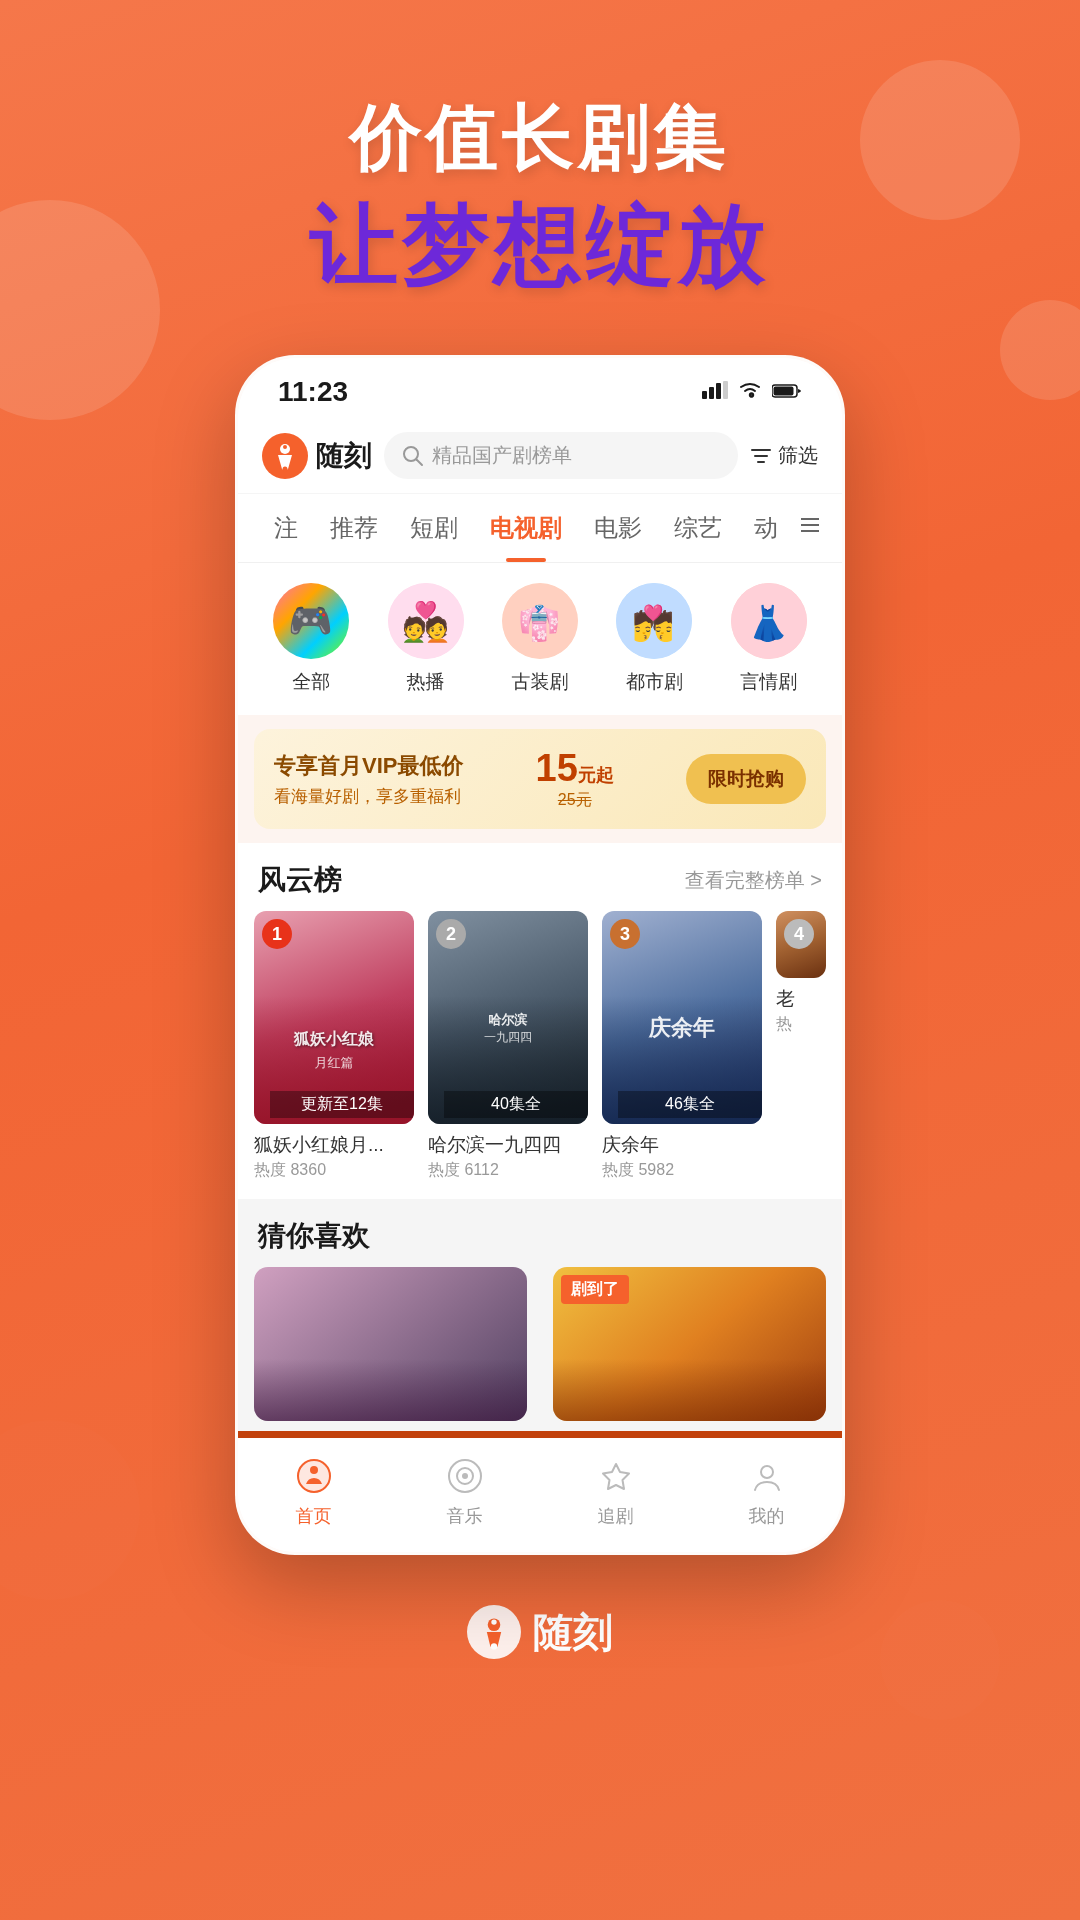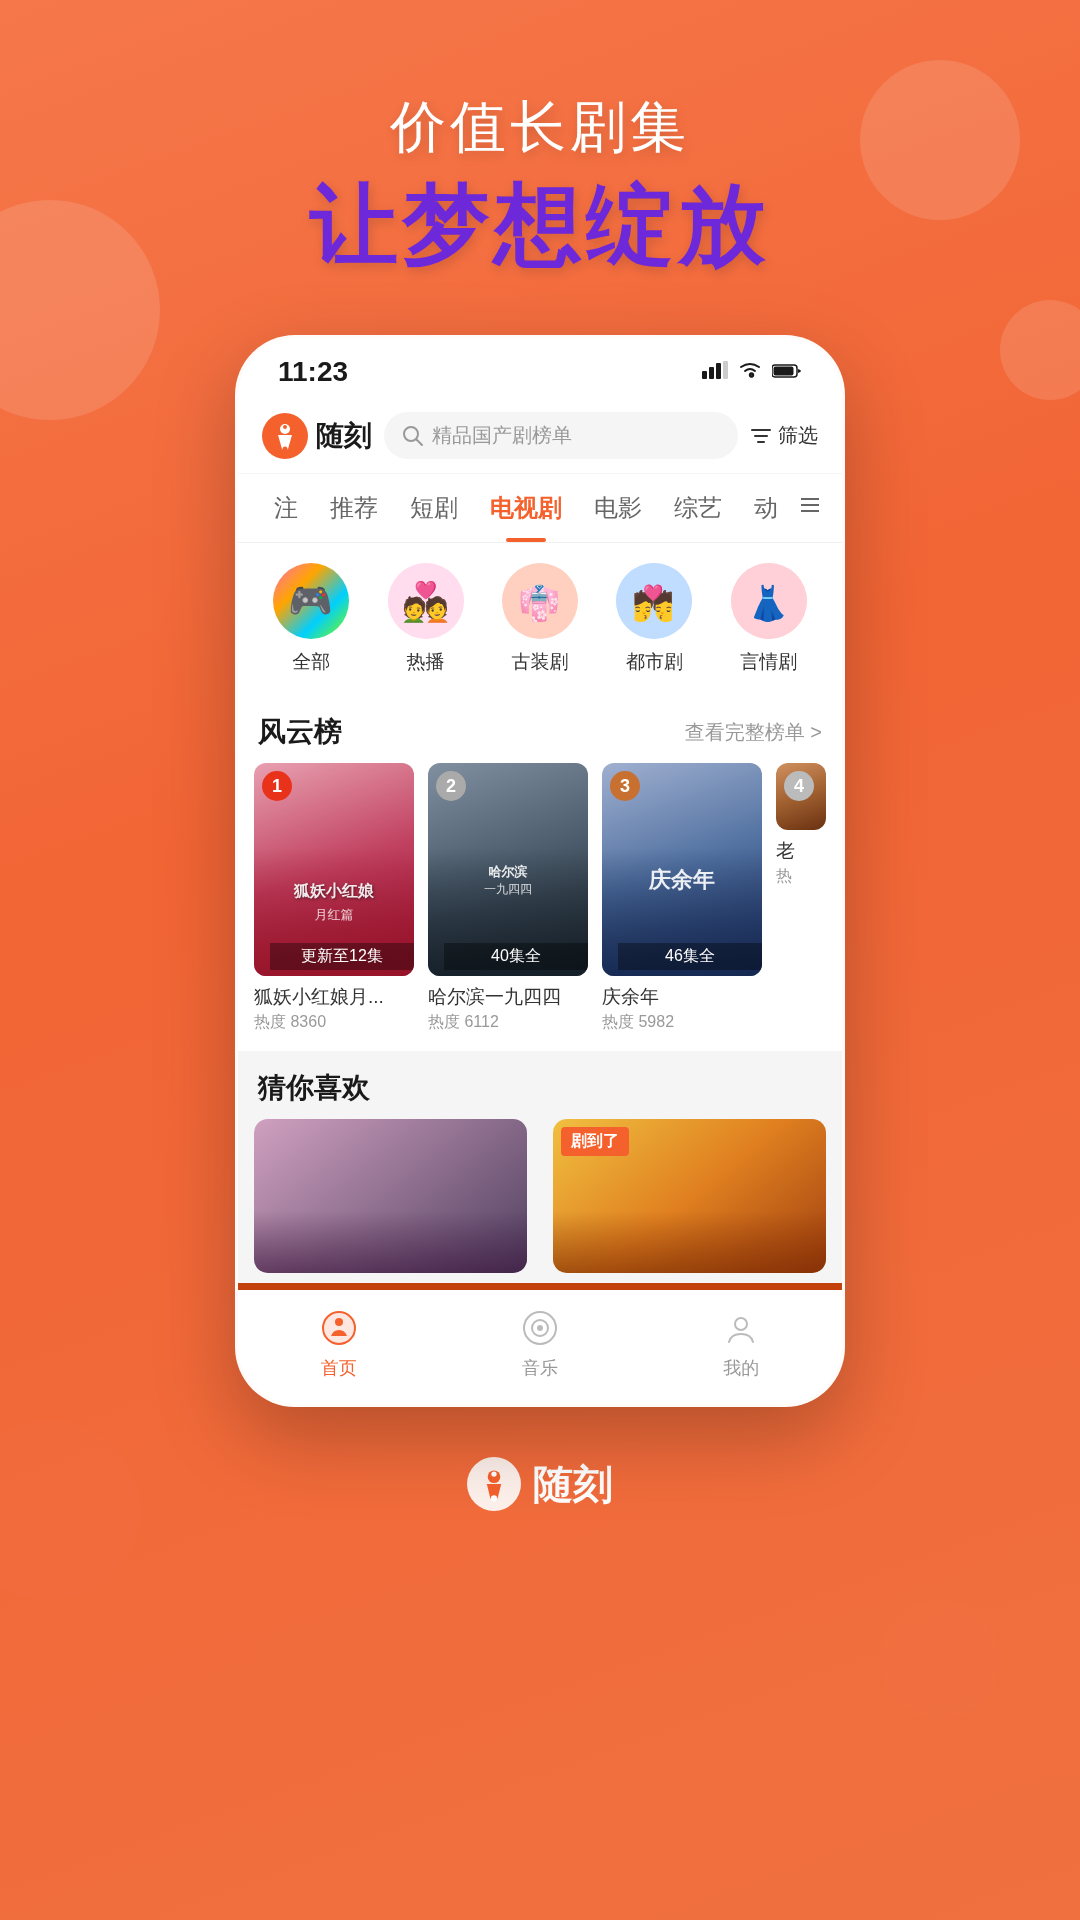--- a/index.html
+++ b/index.html
@@ -20,22 +20,22 @@
       background: rgba(255,255,255,0.13);
     }
 
     .hero-title {
       text-align: center;
       padding-top: 90px;
       position: relative;
       z-index: 2;
     }
     .hero-title .line1 {
-      font-size: 56px;
-      font-weight: 400;
+      font-size: 72px;
+      font-weight: 700;
       color: #fff;
       letter-spacing: 4px;
       text-shadow: 2px 4px 12px rgba(0,0,0,0.15);
       display: block;
     }
     .hero-title .line2 {
       font-size: 88px;
       font-weight: 700;
       color: #6d28d9;
       letter-spacing: 4px;
@@ -554,20 +554,33 @@
         <div class="category-icon" style="background:#ffd0d0;">
           <svg width="76" height="76" viewBox="0 0 76 76">
             <circle cx="38" cy="38" r="38" fill="#ffd0d8"></circle>
             <text x="38" y="52" text-anchor="middle" font-size="34">👗</text>
           </svg>
         </div>
         <span class="category-label">言情剧</span>
       </div>
     </div>
 
+    <div class="vip-banner">
+      <div class="vip-left">
+        <div class="vip-title">专享首月VIP最低价</div>
+        <div class="vip-sub">看海量好剧，享多重福利</div>
+      </div>
+      <div class="vip-price">
+        <div class="price-main">
+          <span>15</span><span style="font-size:18px;">元起</span>
+        </div>
+        <div class="price-orig">25元</div>
+      </div>
+      <div class="vip-btn">限时抢购</div>
+    </div>
 
     <div>
       <div class="section-header">
         <span class="section-title">风云榜</span>
         <span class="section-more">查看完整榜单 &gt;</span>
       </div>
       <div class="rankings-row">
 
         <div class="rank-card">
           <div class="rank-thumb img-drama1">
@@ -664,20 +677,28 @@
             <circle cx="20" cy="20" r="16" stroke="#bbb" stroke-width="2" fill="none"></circle>
             <circle cx="20" cy="20" r="8" fill="none" stroke="#bbb" stroke-width="2"></circle>
             <circle cx="20" cy="20" r="3" fill="#bbb"></circle>
           </svg>
         </div>
         <span class="bottom-nav-label">音乐</span>
       </div>
       <div class="bottom-nav-item">
         <div class="bottom-nav-icon">
           <svg width="40" height="40" viewBox="0 0 40 40">
+            <polygon points="20,8 24,16 33,17.5 26.5,24 28,33 20,29 12,33 13.5,24 7,17.5 16,16" fill="none" stroke="#bbb" stroke-width="2" stroke-linejoin="round"></polygon>
+          </svg>
+        </div>
+        <span class="bottom-nav-label">追剧</span>
+      </div>
+      <div class="bottom-nav-item">
+        <div class="bottom-nav-icon">
+          <svg width="40" height="40" viewBox="0 0 40 40">
             <circle cx="20" cy="16" r="6" fill="none" stroke="#bbb" stroke-width="2"></circle>
             <path d="M8 34 Q10 26 20 26 Q30 26 32 34" fill="none" stroke="#bbb" stroke-width="2" stroke-linecap="round"></path>
           </svg>
         </div>
         <span class="bottom-nav-label">我的</span>
       </div>
     </div>
 
   </div>
 </div>

